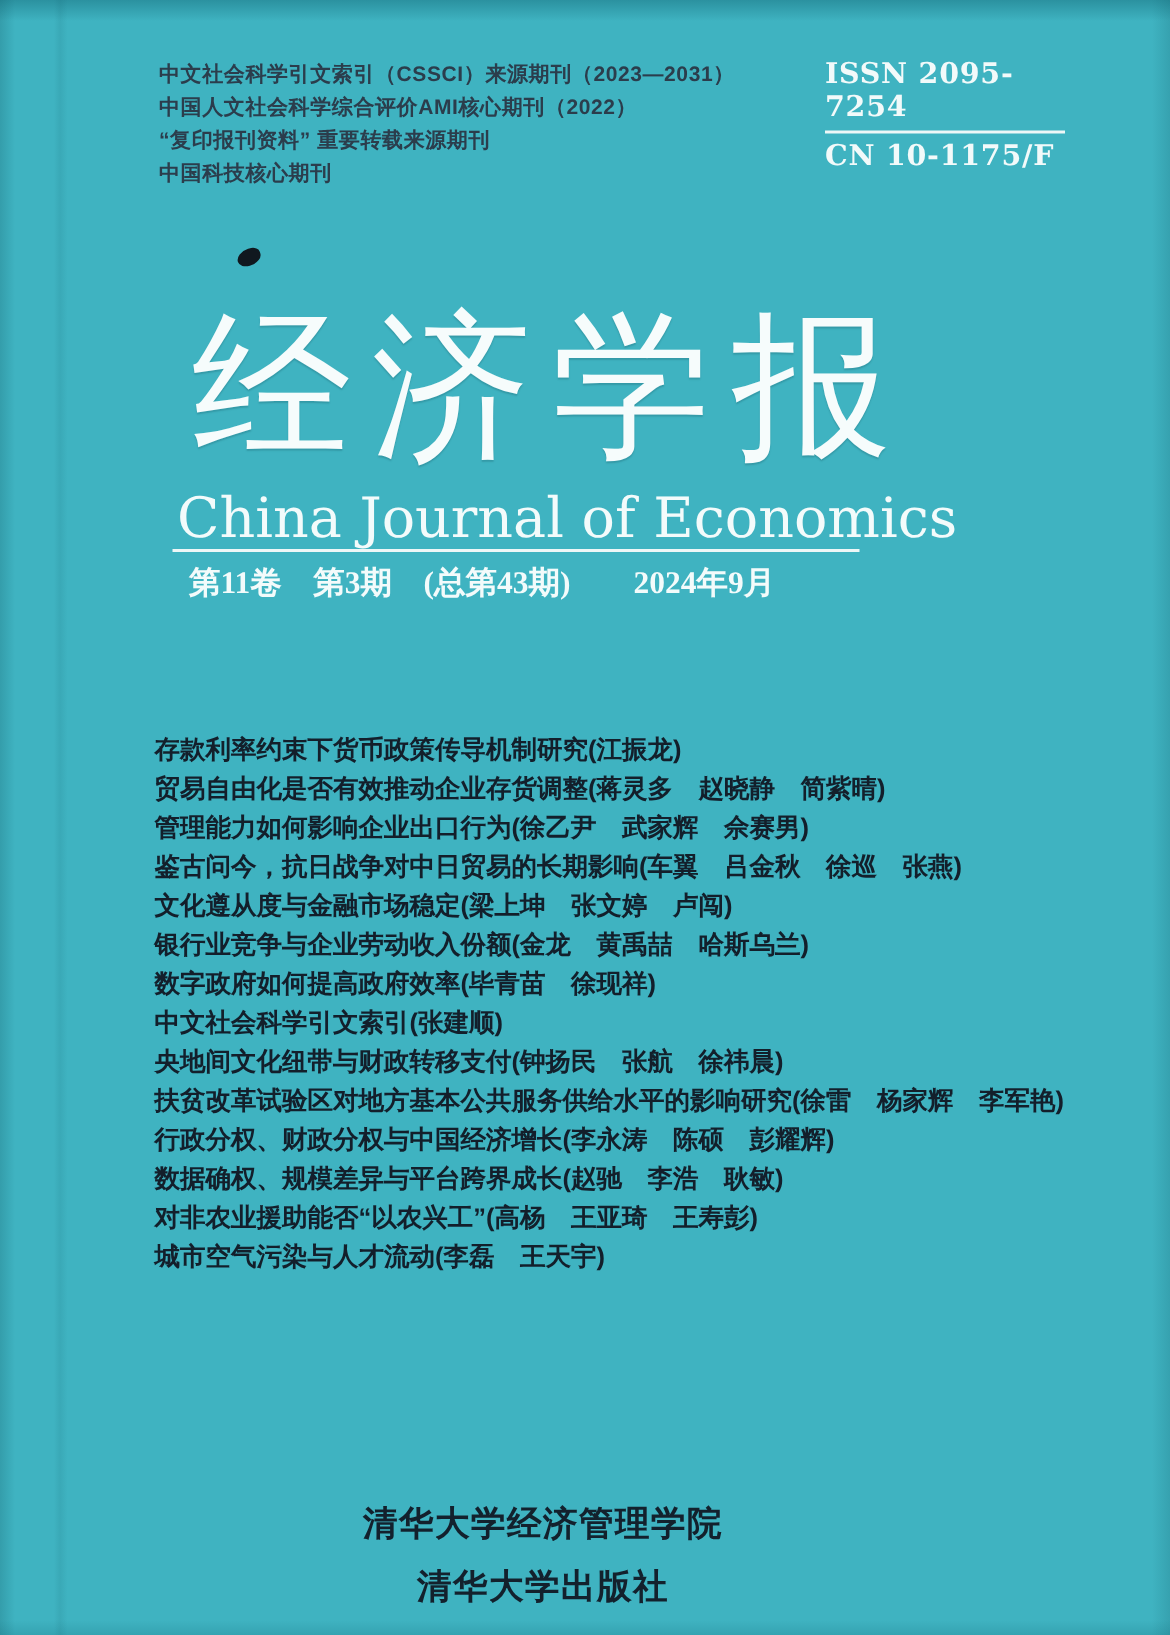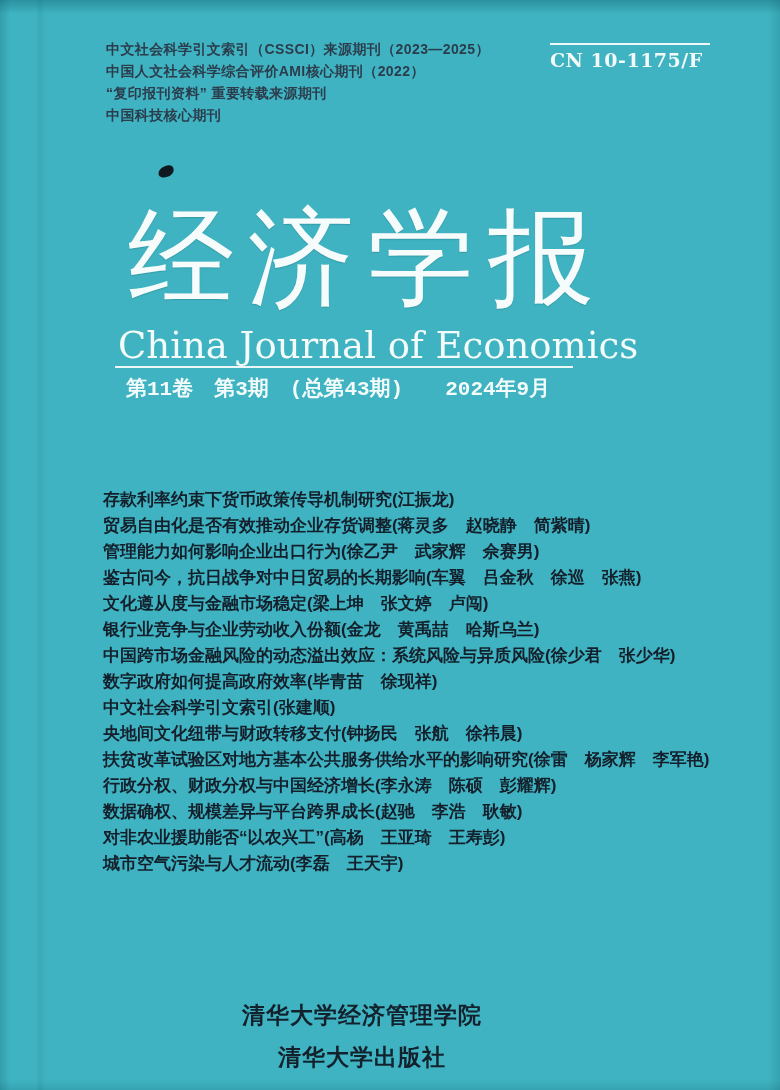--- a/index.html
+++ b/index.html
@@ -78,21 +78,21 @@
     background: #edf7f7;
   }
 
   .issue-info {
     position: absolute;
     left: 126px;
     top: 374px;
     font-size: 21px;
     font-weight: bold;
     color: #f3fbfb;
-    font-family: Liberation Mono, monospace;
+    font-family: Liberation Serif, serif;
     white-space: pre;
   }
 
   .article-list {
     position: absolute;
     left: 103px;
     top: 487px;
     margin: 0;
     padding: 0;
     list-style: none;
@@ -130,47 +130,47 @@
     border-radius: 60% 40% 55% 45%;
     transform: rotate(-18deg);
   }
 </style>
 </head>
 <body>
 
 <div class="cover">
 
   <div class="accreditations">
-    <div>中文社会科学引文索引（CSSCI）来源期刊（2023—2025）</div>
+    <div>中文社会科学引文索引（CSSCI）来源期刊（2023—2031）</div>
     <div>中国人文社会科学综合评价AMI核心期刊（2022）</div>
     <div>“复印报刊资料” 重要转载来源期刊</div>
     <div>中国科技核心期刊</div>
   </div>
 
   <div class="issn-block">
+    <div>ISSN 2095-7254</div>
     <div class="issn-rule"></div>
     <div>CN 10-1175/F</div>
   </div>
 
   <h1 class="title-cn">经济学报</h1>
 
   <div class="title-en">China Journal of Economics</div>
 
   <div class="masthead-rule"></div>
 
   <div class="issue-info">第11卷　第3期　(总第43期)　　2024年9月</div>
 
   <ul class="article-list">
     <li>存款利率约束下货币政策传导机制研究(江振龙)</li>
     <li>贸易自由化是否有效推动企业存货调整(蒋灵多　赵晓静　简紫晴)</li>
     <li>管理能力如何影响企业出口行为(徐乙尹　武家辉　佘赛男)</li>
     <li>鉴古问今，抗日战争对中日贸易的长期影响(车翼　吕金秋　徐巡　张燕)</li>
     <li>文化遵从度与金融市场稳定(梁上坤　张文婷　卢闯)</li>
     <li>银行业竞争与企业劳动收入份额(金龙　黄禹喆　哈斯乌兰)</li>
-    <li>中国跨市场金融风险的动态溢出效应：系统风险与异质风险(徐少君　张少华)</li>
     <li>数字政府如何提高政府效率(毕青苗　徐现祥)</li>
     <li>中文社会科学引文索引(张建顺)</li>
     <li>央地间文化纽带与财政转移支付(钟扬民　张航　徐祎晨)</li>
     <li>扶贫改革试验区对地方基本公共服务供给水平的影响研究(徐雷　杨家辉　李军艳)</li>
     <li>行政分权、财政分权与中国经济增长(李永涛　陈硕　彭耀辉)</li>
     <li>数据确权、规模差异与平台跨界成长(赵驰　李浩　耿敏)</li>
     <li>对非农业援助能否“以农兴工”(高杨　王亚琦　王寿彭)</li>
     <li>城市空气污染与人才流动(李磊　王天宇)</li>
   </ul>
 

